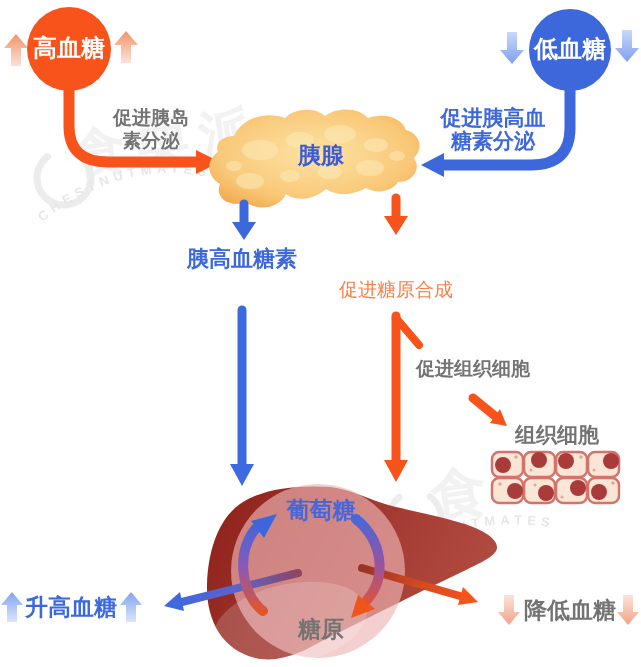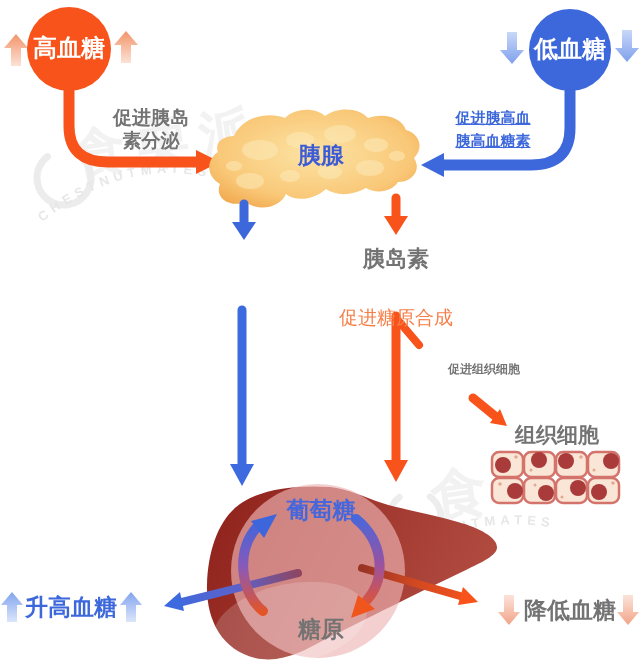--- a/index.html
+++ b/index.html
@@ -8,21 +8,21 @@
   #stage svg{position:absolute;left:0;top:0;z-index:1;}
   .ghost{position:absolute;z-index:0;color:#f2f2f2;font-weight:700;white-space:nowrap;
          transform:translate(-50%,-50%) rotate(-8deg);letter-spacing:10px;}
   .lbl{position:absolute;z-index:2;transform:translate(-50%,-50%);white-space:nowrap;
        text-align:center;font-weight:700;}
   .lbl.two{line-height:23px;font-weight:600;}
   .white{color:#ffffff;font-size:24px;}
   .blue{color:#3d68db;}
   .orange{color:#737373;}
   .blue-sub{color:#5f7ce6;font-weight:500;font-size:19px;}
-  .orange-sub{color:#f87e47;font-weight:500;font-size:19px;margin-top:28px;}
+  .orange-sub{color:#f87e47;font-weight:500;font-size:19px;}
   .t23{font-size:23px;}
   .t22{font-size:22px;}
   .t21{font-size:21px;}
   .wm-arc{fill:#e7e7e7;font-size:13px;font-weight:600;letter-spacing:5px;
           font-family:"Liberation Sans",sans-serif;}
 </style>
 </head>
 <body>
 
 <div id="stage">
@@ -241,32 +241,32 @@
     </g>
   </svg>
 
   <div class="lbl white" style="left:69px;top:48px;">高血糖</div>
   <div class="lbl white" style="left:570px;top:49px;">低血糖</div>
 
   <div class="lbl two orange" style="left:151px;top:129px;font-size:19px;">
     <span style="display:block">促进胰岛</span>
     <span style="display:block">素分泌</span>
   </div>
-  <div class="lbl two blue" style="left:493px;top:129px;font-size:15px;text-decoration:underline;">
+  <div class="lbl two blue" style="left:493px;top:129px;font-size:21px;">
     <span style="display:block">促进胰高血</span>
-    <span style="display:block">胰高血糖素</span>
+    <span style="display:block">糖素分泌</span>
   </div>
 
   <div class="lbl t23" style="left:321px;top:155px;color:#3c5bd6;">胰腺</div>
 
-
-  <div class="lbl orange t22" style="left:396px;top:259px;">胰岛素</div>
+  <div class="lbl blue t22" style="left:242px;top:259px;">胰高血糖素</div>
+
   <div class="lbl orange-sub" style="left:396px;top:290px;">促进糖原合成</div>
 
-  <div class="lbl two orange" style="left:484px;top:369px;font-size:12px;line-height:24px;font-family:Liberation Serif, serif;">
+  <div class="lbl two orange" style="left:473px;top:369px;font-size:19px;line-height:24px;font-family:Liberation Serif, serif;">
     <span style="display:block">促进组织细胞</span>
   </div>
 
   <div class="lbl orange t21" style="left:557px;top:435px;text-align:center;">组织细胞</div>
 
   <div class="lbl t23" style="left:321px;top:510px;color:#4667dc;">葡萄糖</div>
   <div class="lbl orange t23" style="left:321px;top:629px;">糖原</div>
 
   <div class="lbl blue t23" style="left:71px;top:607px;">升高血糖</div>
   <div class="lbl orange t23" style="left:570px;top:610px;text-align:right;">降低血糖</div>

